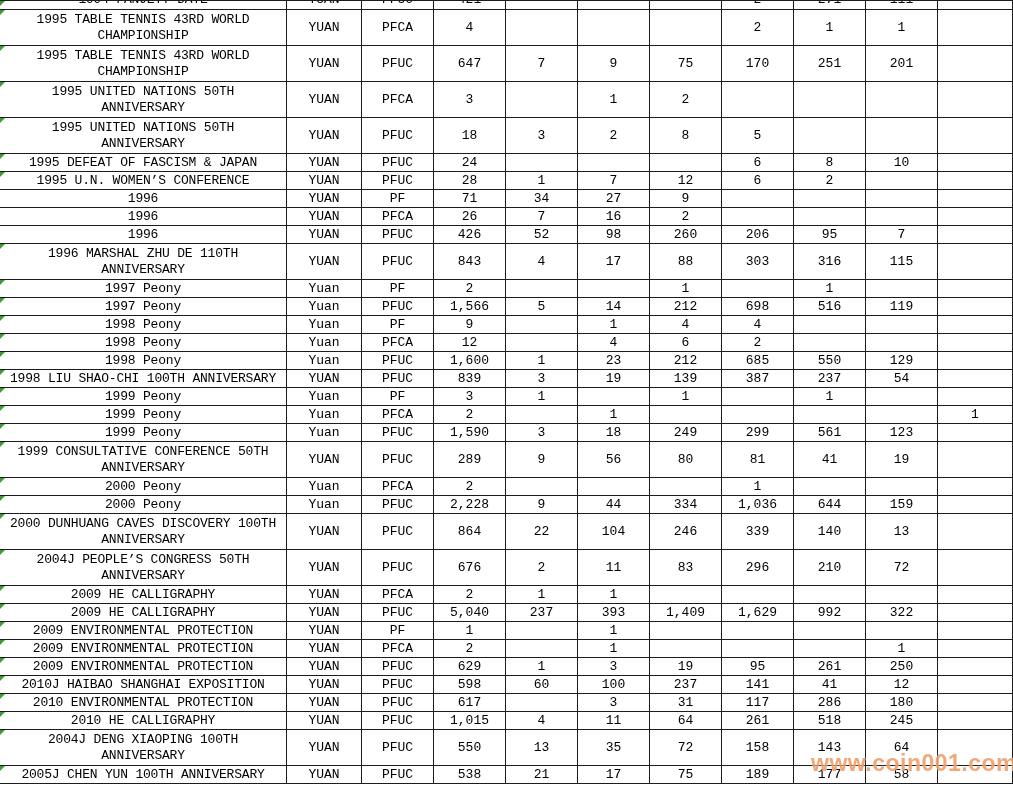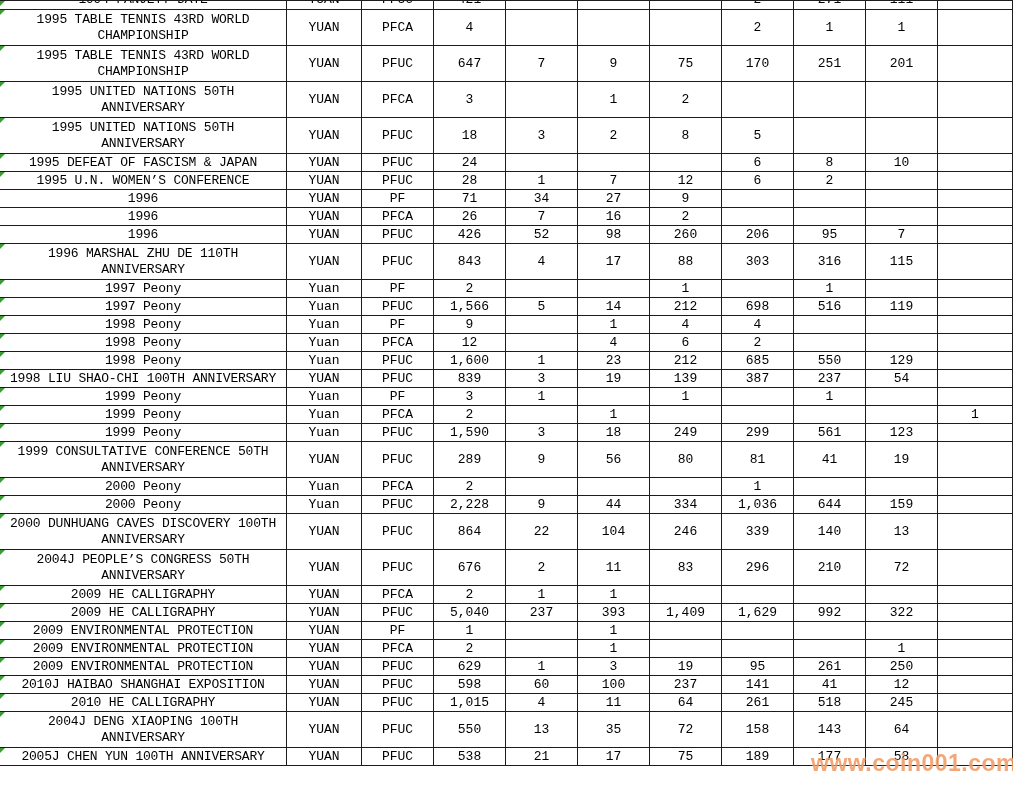--- a/index.html
+++ b/index.html
@@ -479,20 +479,33 @@
         <td class="num">598</td>
         <td class="num">60</td>
         <td class="num">100</td>
         <td class="num">237</td>
         <td class="num">141</td>
         <td class="num">41</td>
         <td class="num">12</td>
         <td class="num"></td>
       </tr>
       <tr class="r1">
+        <td class="desc flagged">2010 ENVIRONMENTAL PROTECTION<i></i></td>
+        <td class="num">YUAN</td>
+        <td class="num">PFUC</td>
+        <td class="num">617</td>
+        <td class="num"></td>
+        <td class="num">3</td>
+        <td class="num">31</td>
+        <td class="num">117</td>
+        <td class="num">286</td>
+        <td class="num">180</td>
+        <td class="num"></td>
+      </tr>
+      <tr class="r1">
         <td class="desc flagged">2010 HE CALLIGRAPHY<i></i></td>
         <td class="num">YUAN</td>
         <td class="num">PFUC</td>
         <td class="num">1,015</td>
         <td class="num">4</td>
         <td class="num">11</td>
         <td class="num">64</td>
         <td class="num">261</td>
         <td class="num">518</td>
         <td class="num">245</td>

